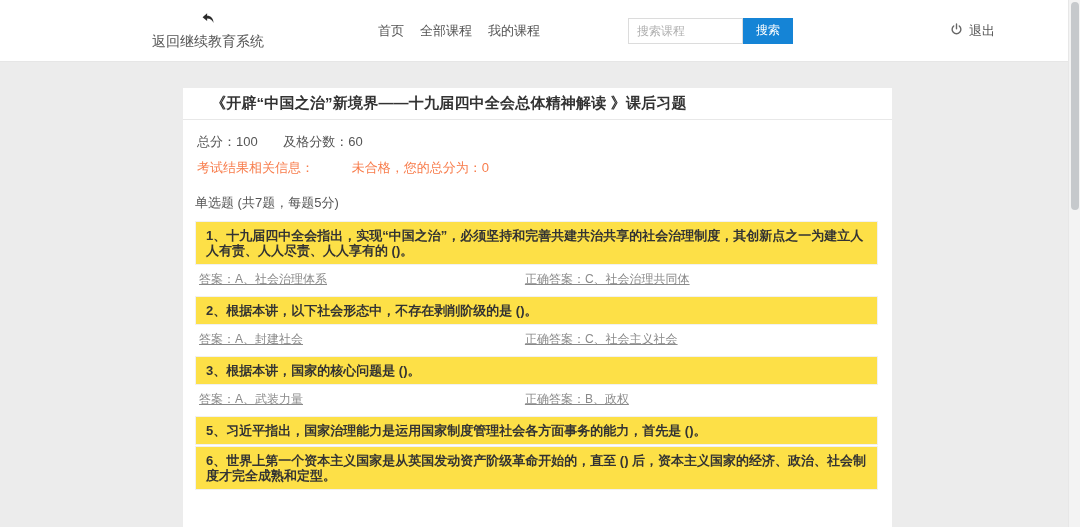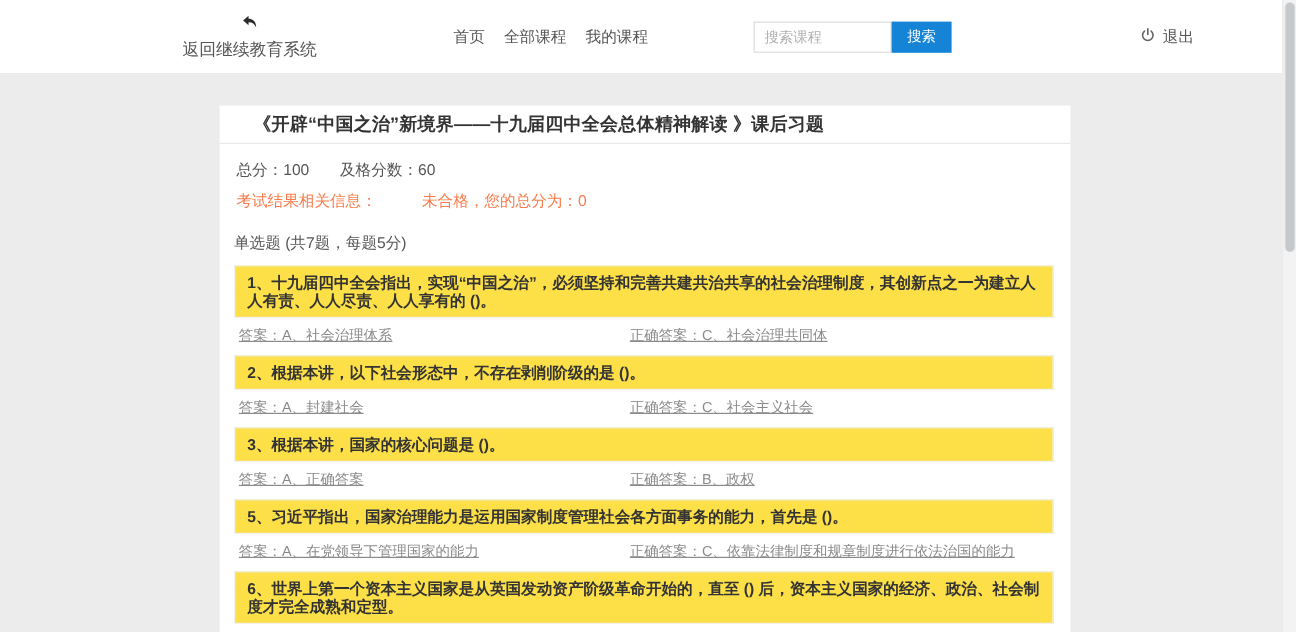--- a/index.html
+++ b/index.html
@@ -109,31 +109,27 @@
     <div class="q-title">2、根据本讲，以下社会形态中，不存在剥削阶级的是 ()。</div>
     <div class="q-answers">
       <span class="q-answer">答案：A、封建社会</span>
       <span class="q-correct">正确答案：C、社会主义社会</span>
     </div>
   </div>
 
   <div class="question">
     <div class="q-title">3、根据本讲，国家的核心问题是 ()。</div>
     <div class="q-answers">
-      <span class="q-answer">答案：A、正确答案</span>
+      <span class="q-answer">答案：A、武装力量</span>
       <span class="q-correct">正确答案：B、政权</span>
     </div>
   </div>
 
   <div class="question">
     <div class="q-title">5、习近平指出，国家治理能力是运用国家制度管理社会各方面事务的能力，首先是 ()。</div>
-    <div class="q-answers">
-      <span class="q-answer">答案：A、在党领导下管理国家的能力</span>
-      <span class="q-correct">正确答案：C、依靠法律制度和规章制度进行依法治国的能力</span>
-    </div>
   </div>
 
   <div class="question">
     <div class="q-title">6、世界上第一个资本主义国家是从英国发动资产阶级革命开始的，直至 () 后，资本主义国家的经济、政治、社会制度才完全成熟和定型。</div>
     <div class="q-answers">
       
       
     </div>
   </div>
 

